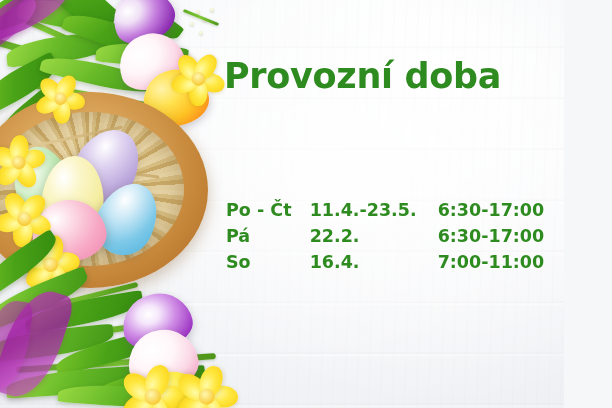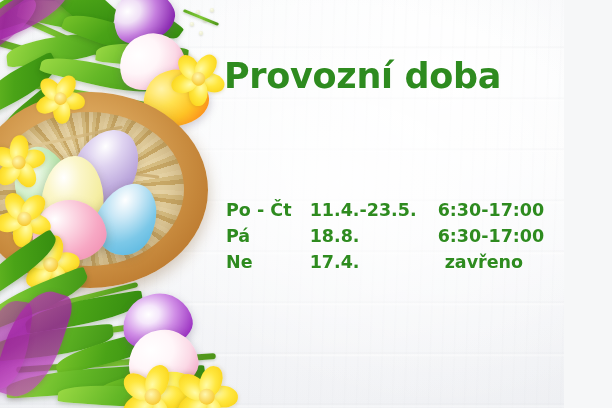--- a/index.html
+++ b/index.html
@@ -358,24 +358,24 @@
 
   <table id="hours-table">
     <tbody>
       <tr>
         <td class="col-day">Po - Čt</td>
         <td class="col-date">11.4.-23.5.</td>
         <td class="col-time">6:30-17:00</td>
       </tr>
       <tr>
         <td class="col-day">Pá</td>
-        <td class="col-date">18.8.</td>
+        <td class="col-date">22.2.</td>
         <td class="col-time">6:30-17:00</td>
       </tr>
       <tr>
-        <td class="col-day">Ne</td>
-        <td class="col-date">17.4.</td>
-        <td class="col-time indent">zavřeno</td>
+        <td class="col-day">So</td>
+        <td class="col-date">16.4.</td>
+        <td class="col-time">7:00-11:00</td>
       </tr>
     </tbody>
   </table>
 
 </div>
 
 </body></html>

